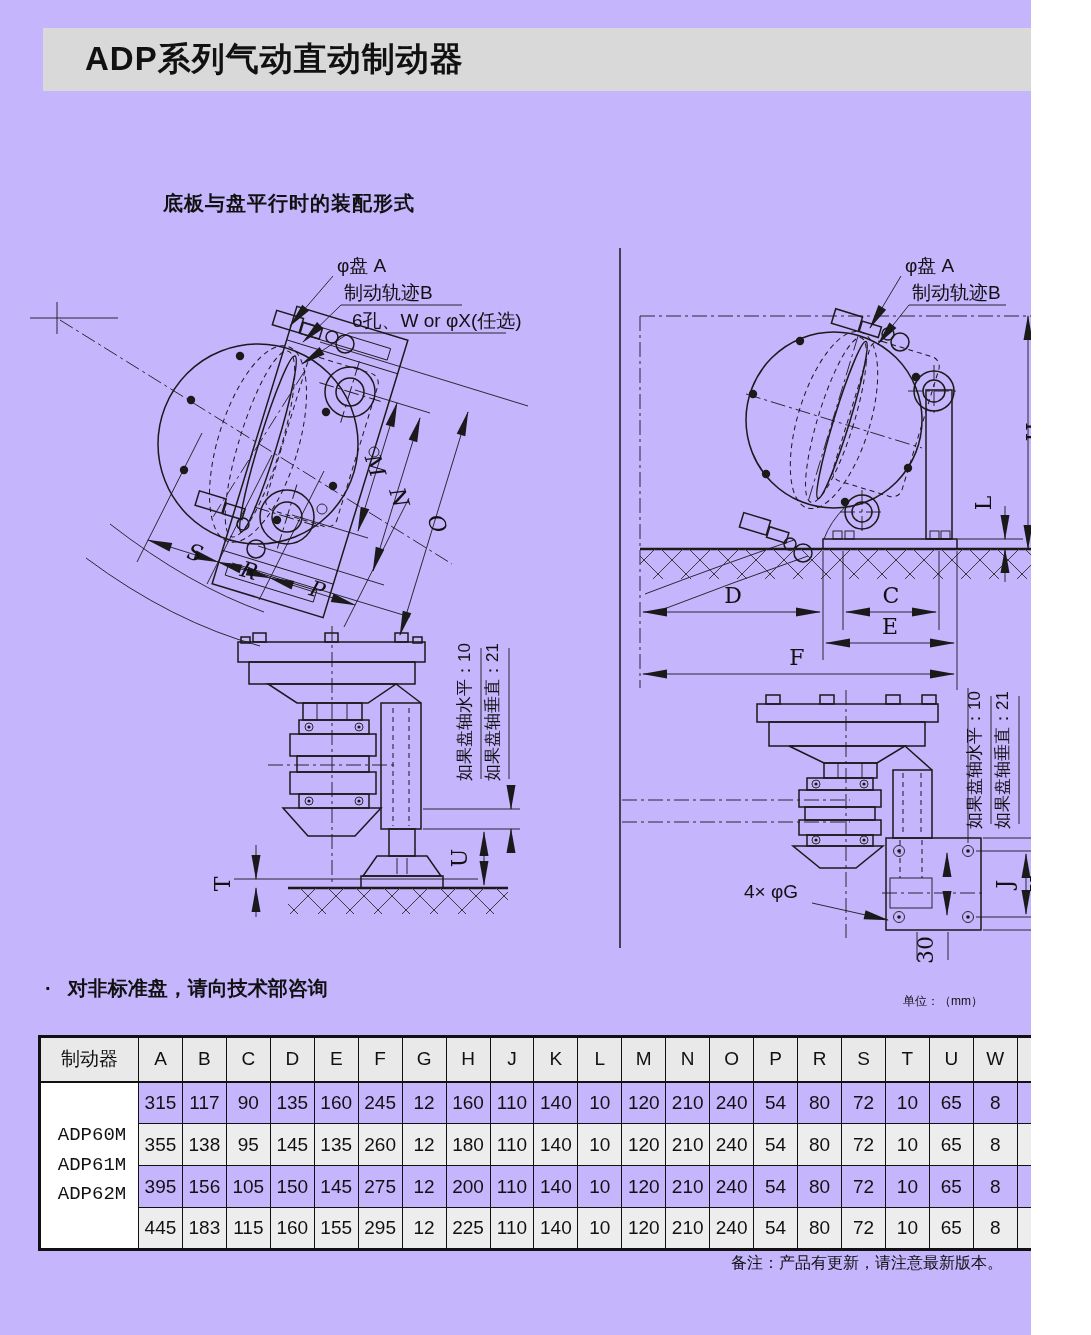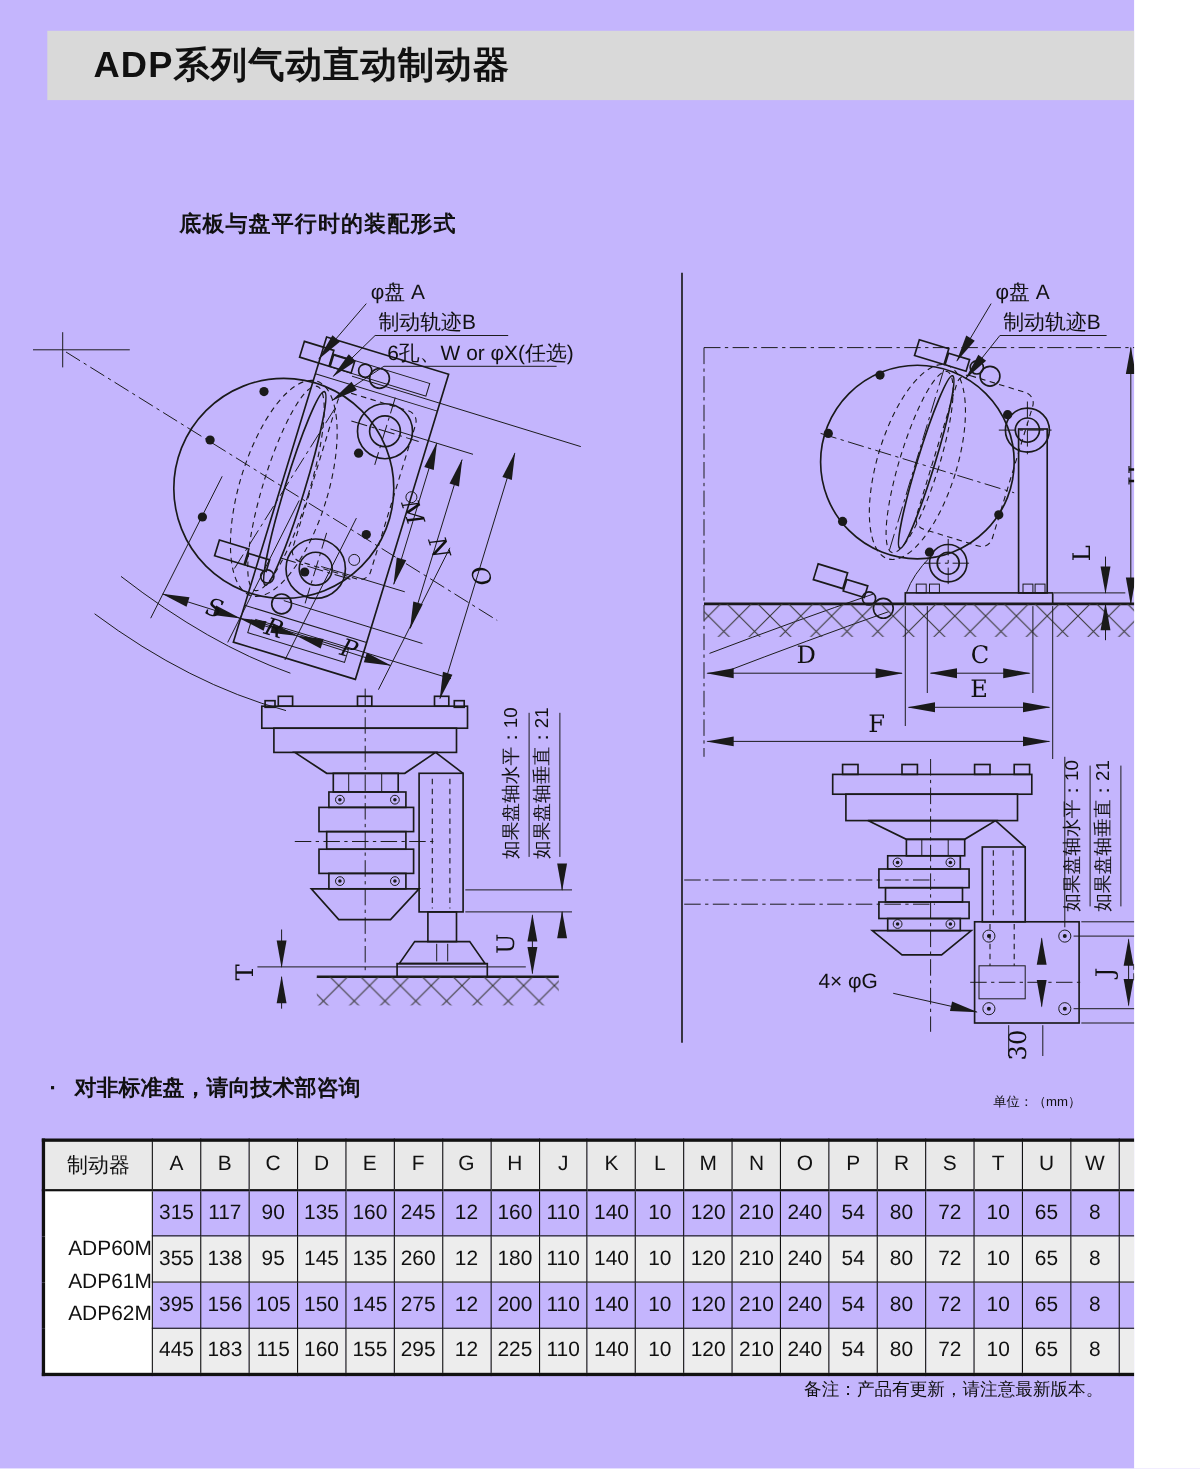--- a/index.html
+++ b/index.html
@@ -28,21 +28,21 @@
   .unit{position:absolute;left:903px;top:993px;font-size:12px;}
   #spec-table{position:absolute;left:38px;top:1035px;width:1025px;border-collapse:collapse;
               border:3px solid #111;table-layout:fixed;}
   #spec-table th,#spec-table td{border:1.6px solid #111;text-align:center;font-size:19px;
               font-weight:normal;padding:0;color:#111;}
   #spec-table thead tr{height:45px;}
   #spec-table thead th{background:#e9e9e9;border-bottom:2.6px solid #111;}
   #spec-table th.first{width:97px;}
   #spec-table tbody tr{height:42px;}
   #spec-table tr.shade td{background:#ededed;margin-left:15px;}
-  #spec-table td.model{background:#fff;text-align:right;padding-left:5px;line-height:1.55;}
+  #spec-table td.model{background:#fff;text-align:center;padding-left:5px;line-height:1.55;font-family:Liberation Mono, monospace;}
   .footer{position:absolute;right:28px;top:1253px;font-size:16px;text-align:right;}
 </style>
 </head>
 <body>
 
 <div class="page">
 
   <div class="band">
     <span class="title">ADP系列气动直动制动器</span>
   </div>

